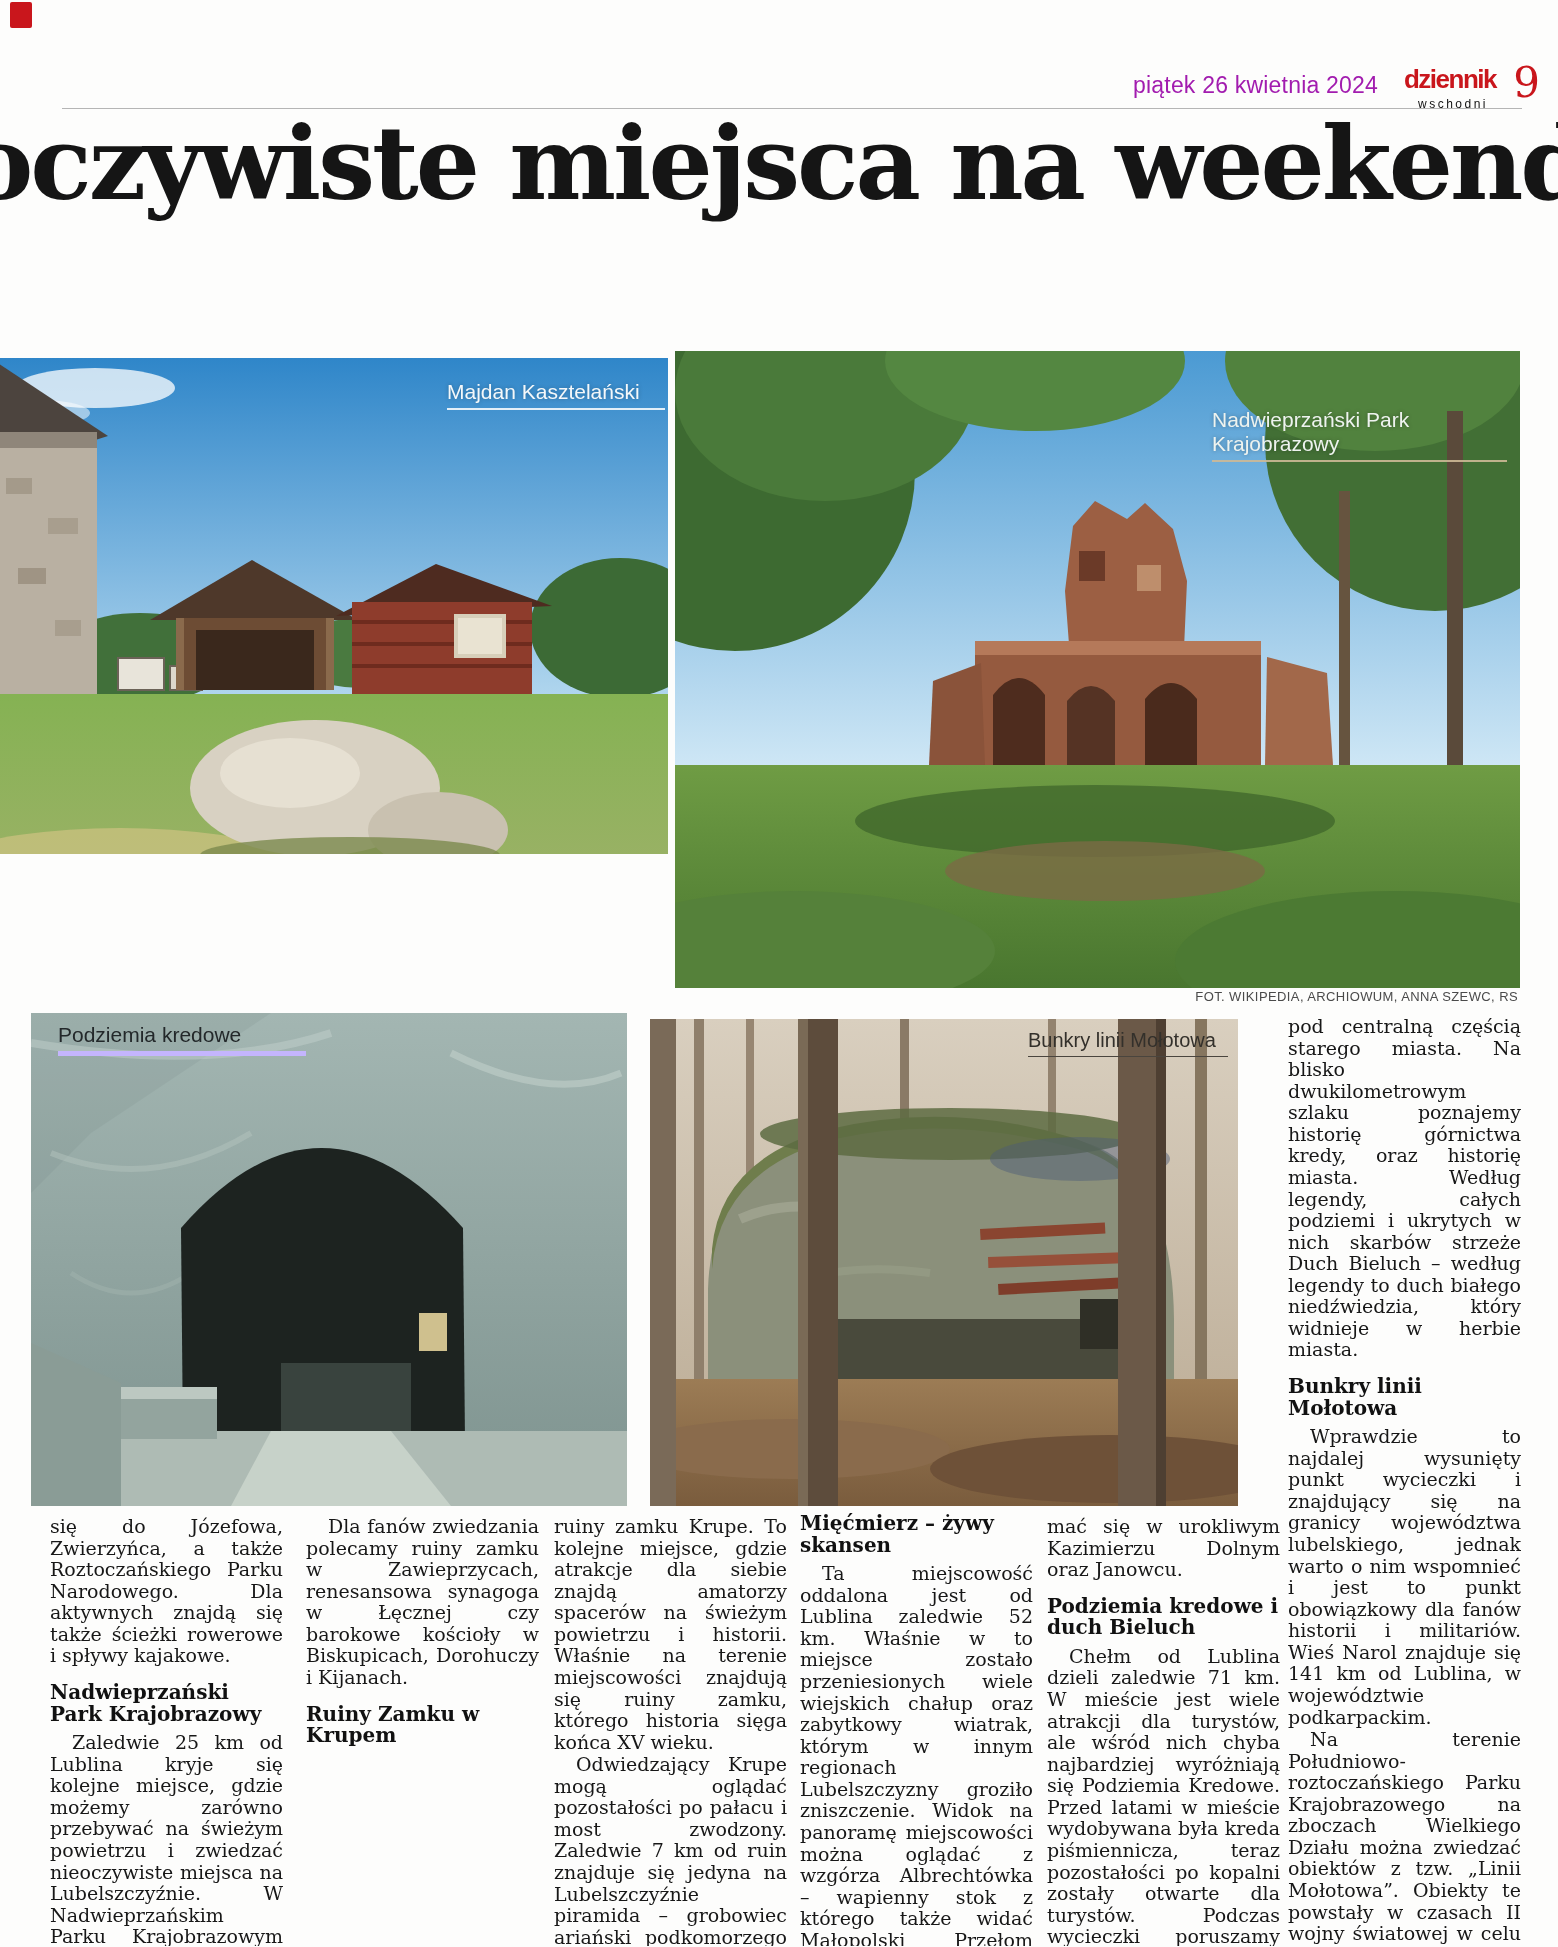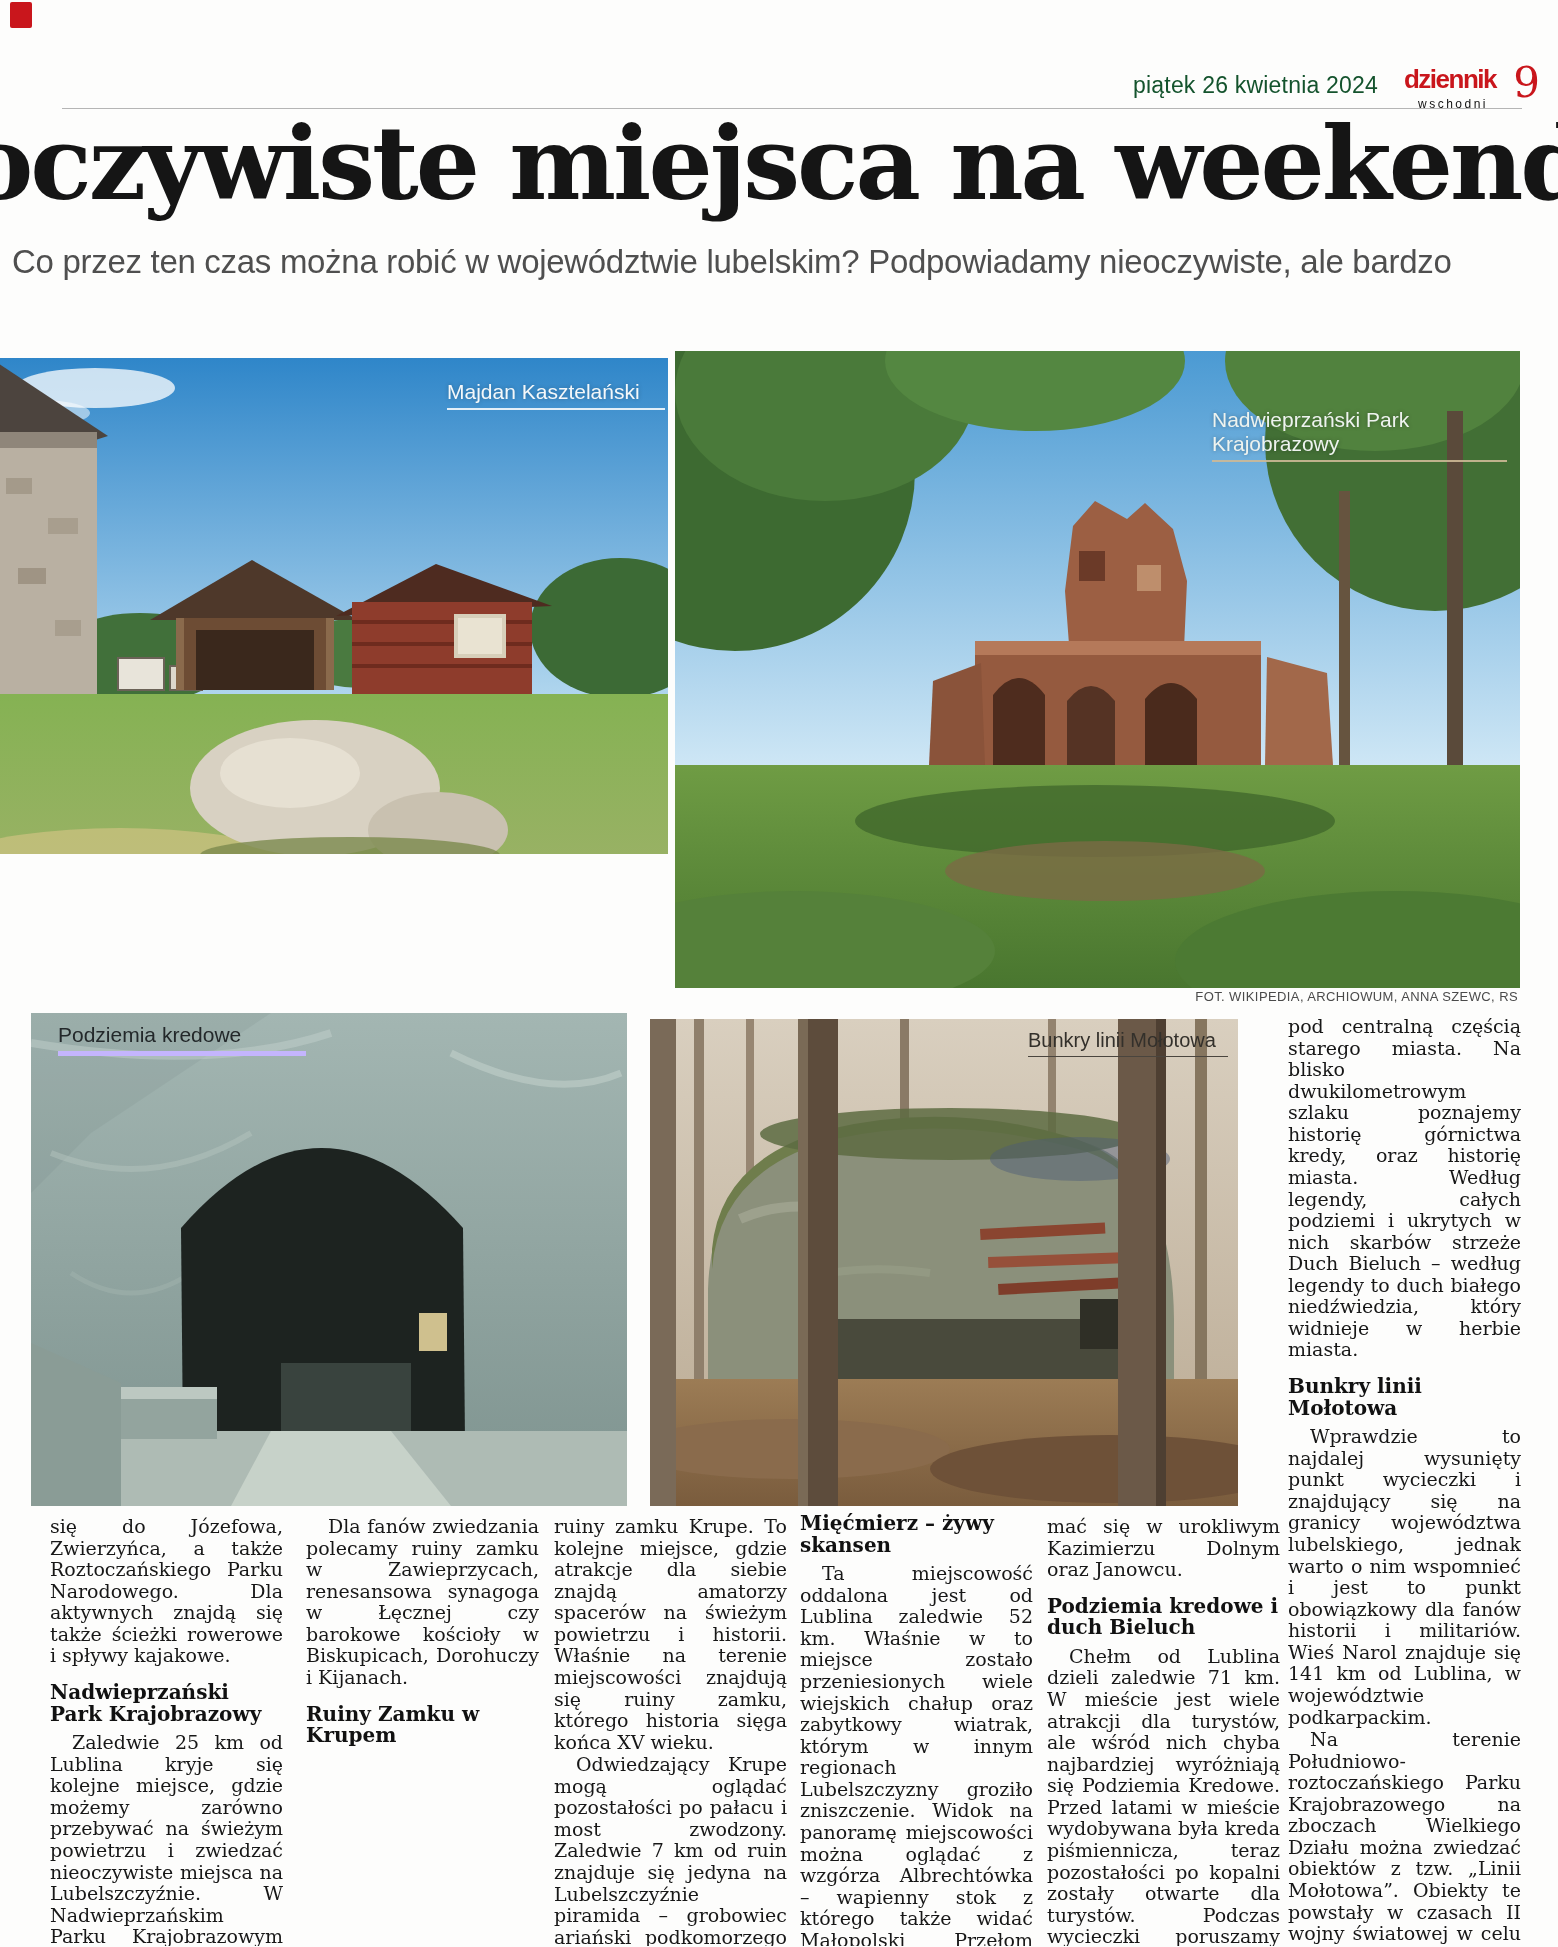--- a/index.html
+++ b/index.html
@@ -2,21 +2,21 @@
 <html lang="pl"><head>
 <meta charset="utf-8">
 <style>
   html,body{margin:0;padding:0;background:#e9e9e9;}
   .page{position:relative;width:1558px;height:1947px;background:#fdfdfc;overflow:hidden;
         font-family:"DejaVu Serif", serif;color:#1c1c1c;margin:0 auto;}
 
   
   .corner-mark{position:absolute;left:10px;top:2px;width:22px;height:26px;background:#c9161c;border-radius:2px;}
   .header-date{position:absolute;right:180px;top:72px;font-family:"Liberation Sans",sans-serif;
-               font-size:23px;color:#14532d;letter-spacing:.2px;}
+               font-size:23px;color:#a21caf;letter-spacing:.2px;}
   .logo{position:absolute;right:62px;top:66px;font-family:"Liberation Sans",sans-serif;
         font-weight:800;font-size:26px;color:#c9161c;letter-spacing:-1.5px;line-height:1;}
   .logo-sub{position:absolute;right:70px;top:97px;font-family:"Liberation Sans",sans-serif;
             font-size:12px;color:#111;letter-spacing:2.5px;text-transform:lowercase;}
   .page-number{position:absolute;right:18px;top:62px;font-family:"DejaVu Serif",serif;
                font-size:42px;color:#c9161c;line-height:1;}
   .header-rule{position:absolute;left:62px;top:108px;width:1460px;height:1px;background:#b5b5b5;}
 
   
   .headline{position:absolute;left:-34px;top:104px;white-space:nowrap;
@@ -55,21 +55,20 @@
 
   <div class="corner-mark"></div>
   <div class="header-date">piątek 26 kwietnia 2024</div>
   <div class="logo">dziennik</div>
   <div class="logo-sub">wschodni</div>
   <div class="page-number">9</div>
   <div class="header-rule"></div>
 
   <h1 class="headline" style="margin:0;">oczywiste miejsca na weekend</h1>
   <div class="standfirst">
-    <div class="sf-line">Co przez ten czas można robić w województwie lubelskim? Podpowiadamy nieoczywiste, ale bardzo</div>
   </div>
 
   <figure class="photo" style="left:0;top:358px;width:668px;height:496px;margin:0;">
     <svg width="668" height="630" viewBox="0 0 668 630">
       <defs>
         <linearGradient id="sky1" x1="0" y1="0" x2="0" y2="1">
           <stop offset="0" stop-color="#2f86c9"></stop>
             <stop offset="1" stop-color="#cfe9f7"></stop>
         </linearGradient>
         <linearGradient id="grass1" x1="0" y1="0" x2="0" y2="1">

